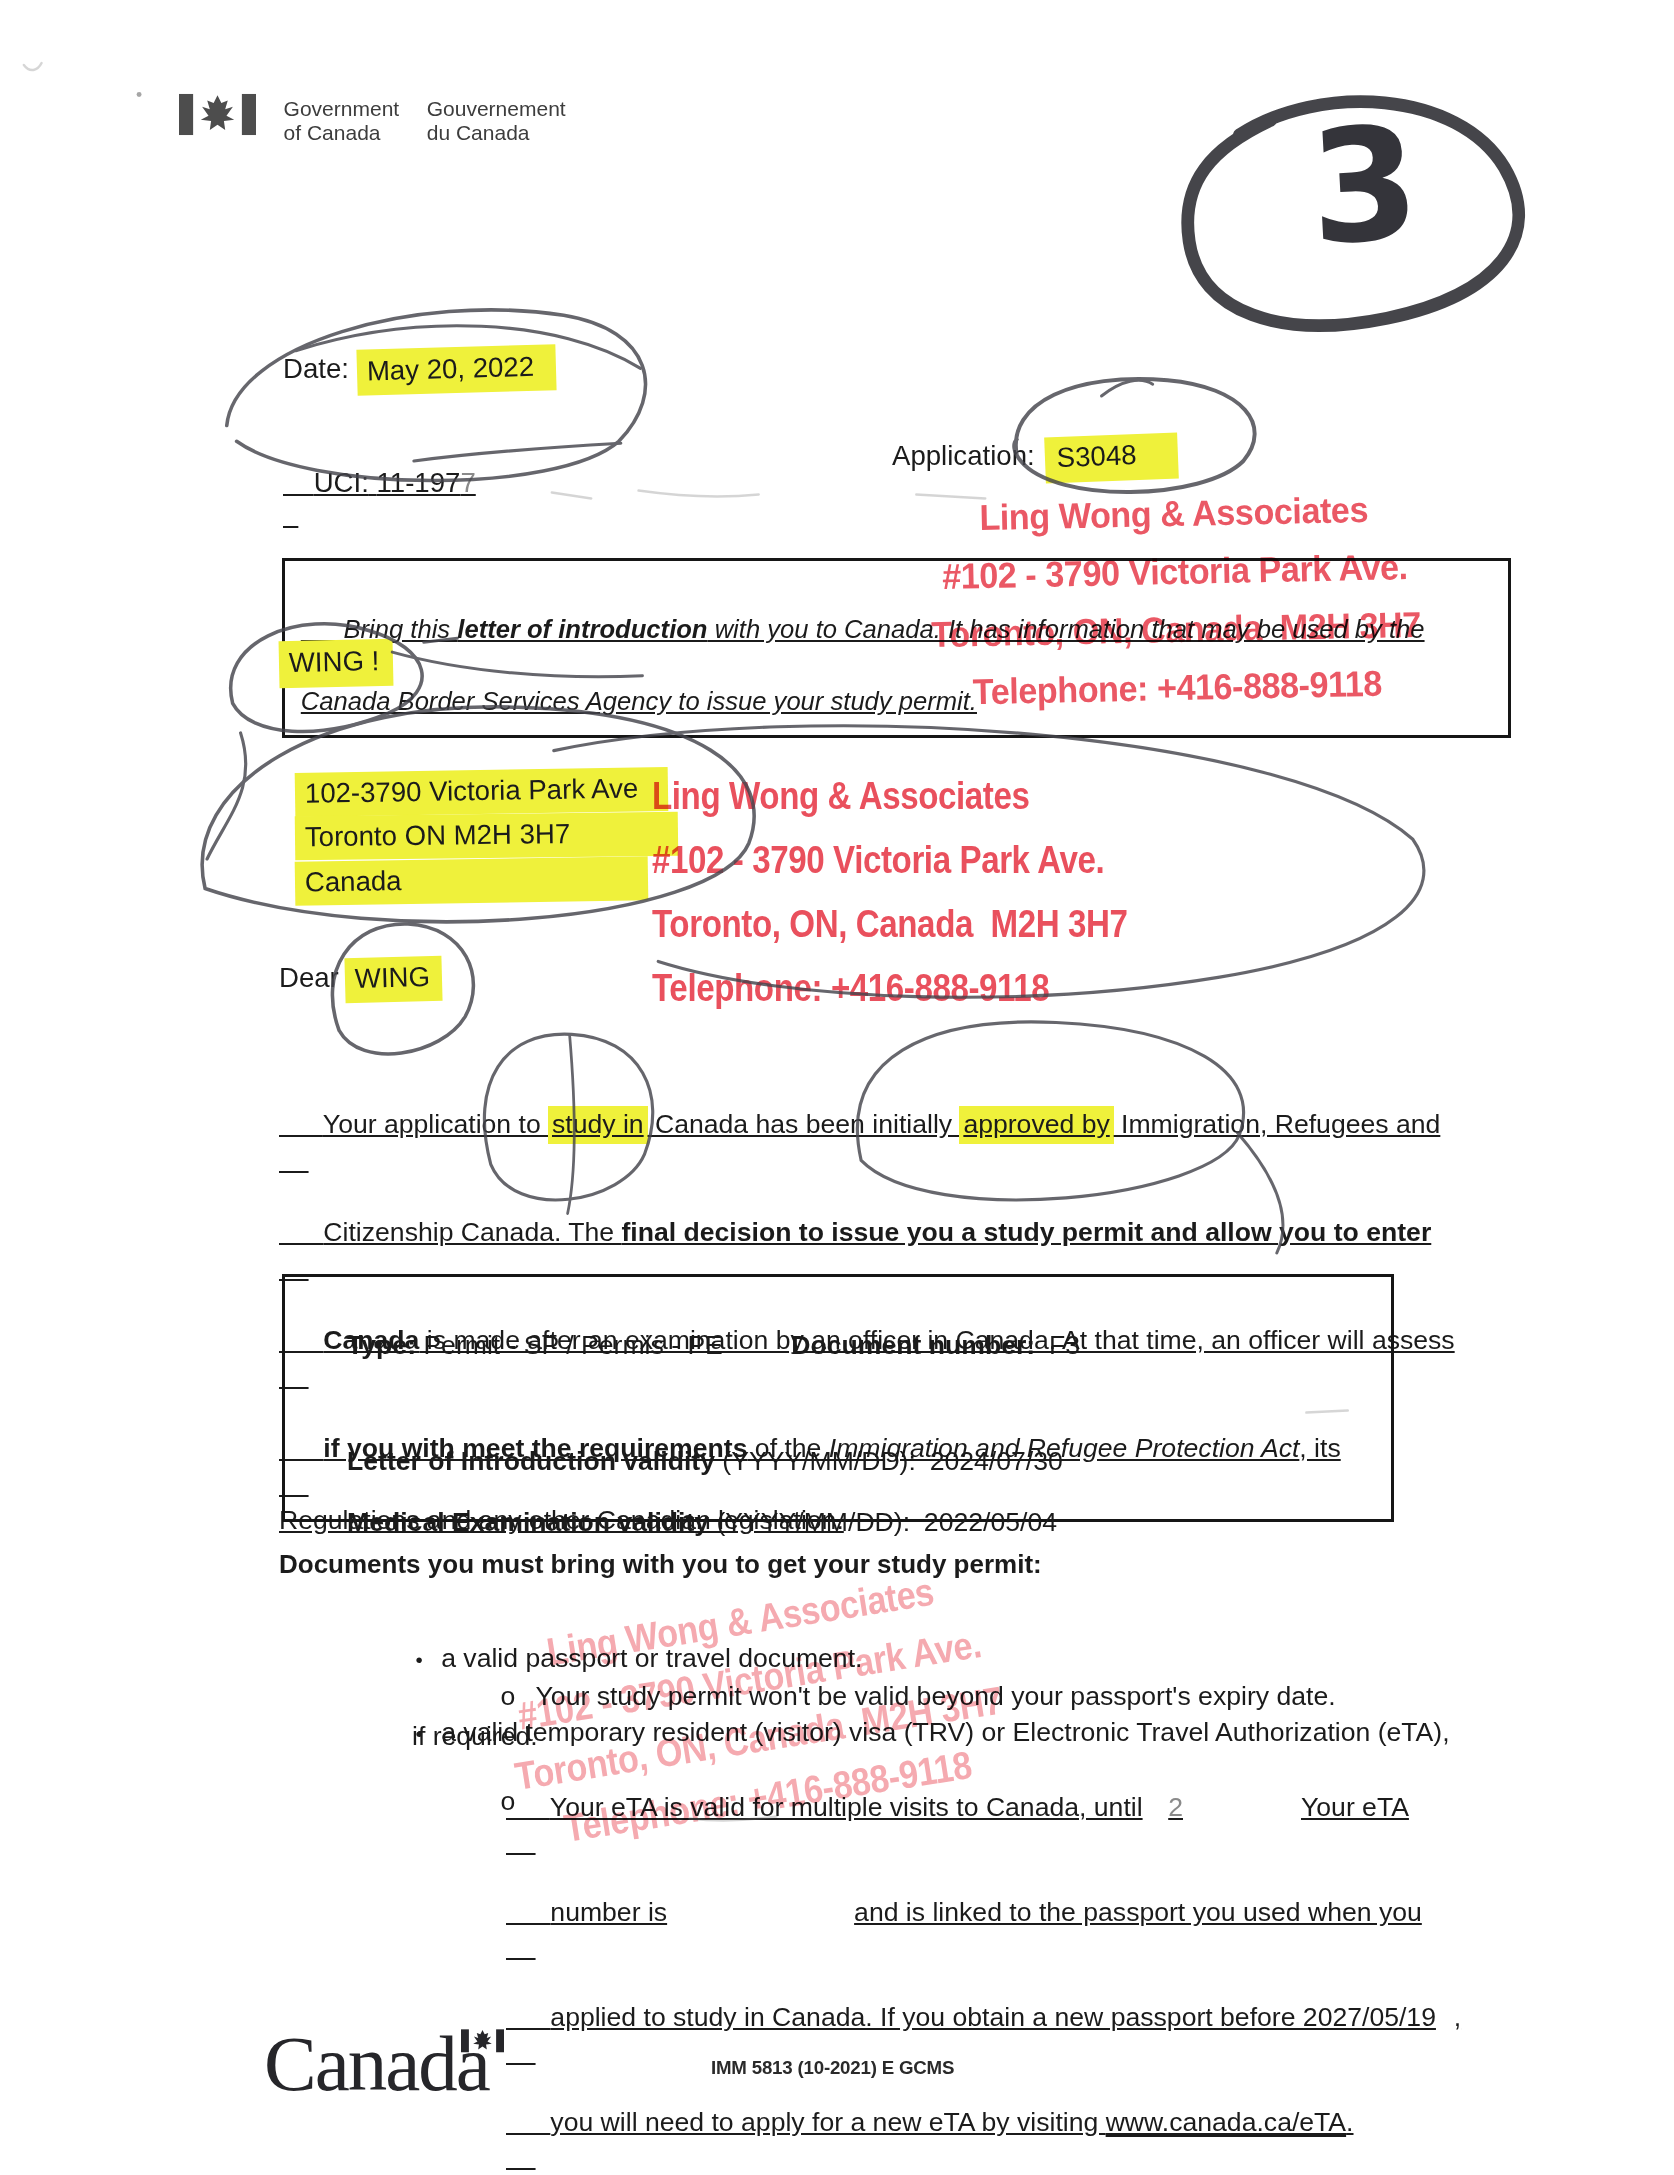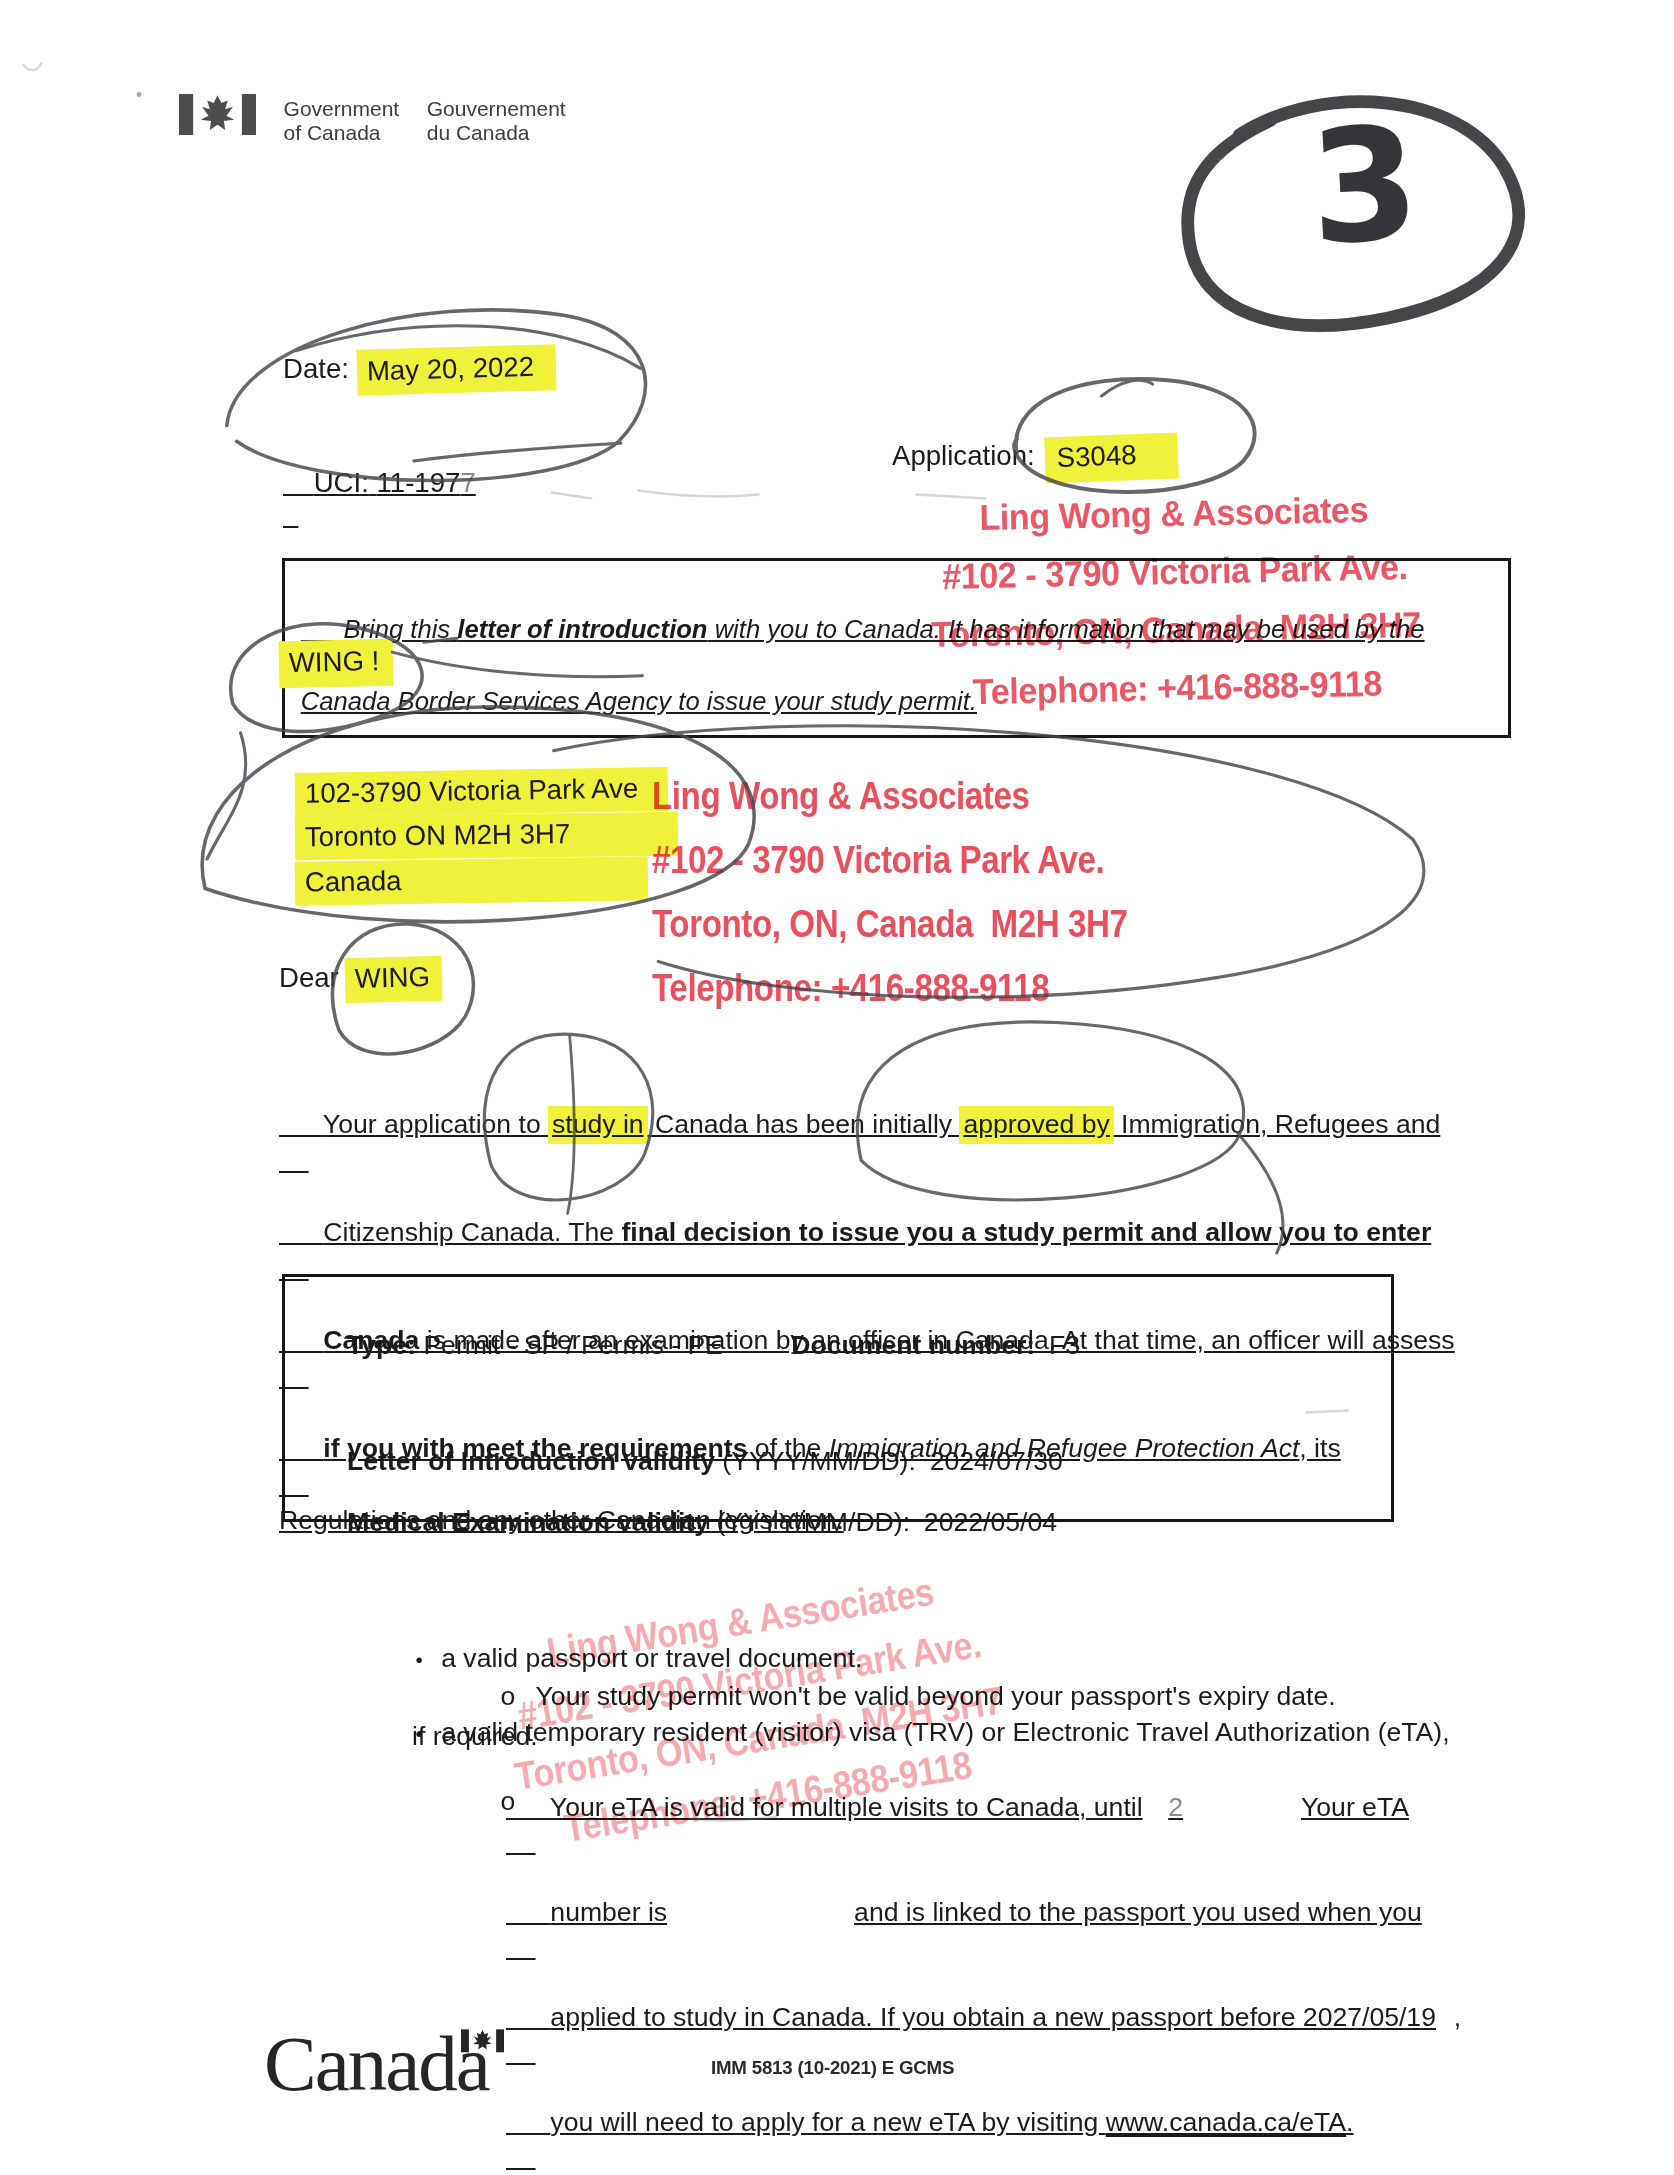--- a/index.html
+++ b/index.html
@@ -161,20 +161,21 @@
       <span class="b">Document number:</span><span class="val-gap">F3</span>
     </div>
     <div class="fld" style="left:17.7px;top:138px;">
       <span class="b">Letter of Introduction validity</span><span> (YYYY/MM/DD):</span><span class="val-gap">2024/07/30</span>
     </div>
     <div class="fld" style="left:17.7px;top:199px;">
       <span class="b">Medical Examination validity</span><span> (YYYY/MM/DD):</span><span class="val-gap">2022/05/04</span>
     </div>
   </div>
 
+  <div class="abs docs-heading">Documents you must bring with you to get your study permit:</div>
 
   <div class="abs bullet-line" style="left:386px;top:1612px;">
     <span class="marker mk-dot">•</span><span>a valid passport or travel document.</span>
   </div>
   <div class="abs bullet-line" style="left:471px;top:1650px;">
     <span class="marker mk-o">o</span><span>Your study permit won't be valid beyond your passport's expiry date.</span>
   </div>
   <div class="abs bullet-line" style="left:386px;top:1686px;">
     <span class="marker mk-dot">•</span><span>a valid temporary resident (visitor) visa (TRV) or Electronic Travel Authorization (eTA),</span>
   </div>

